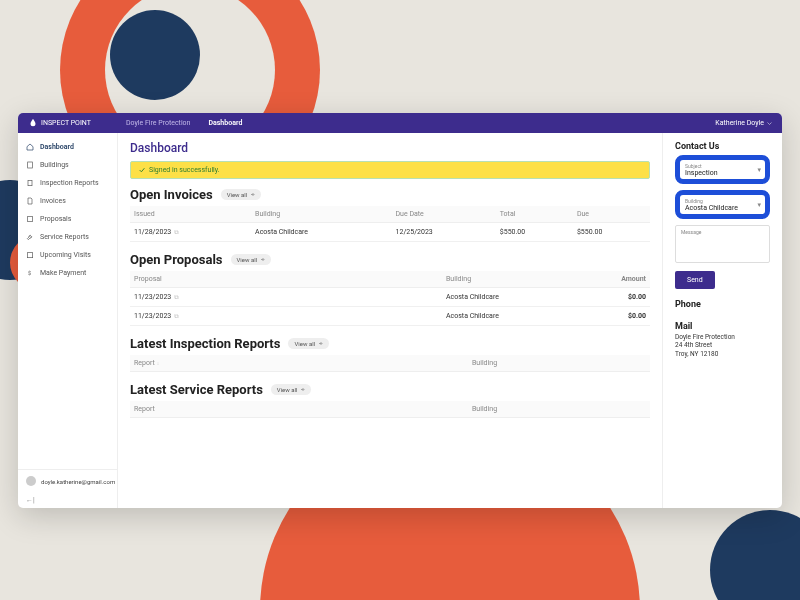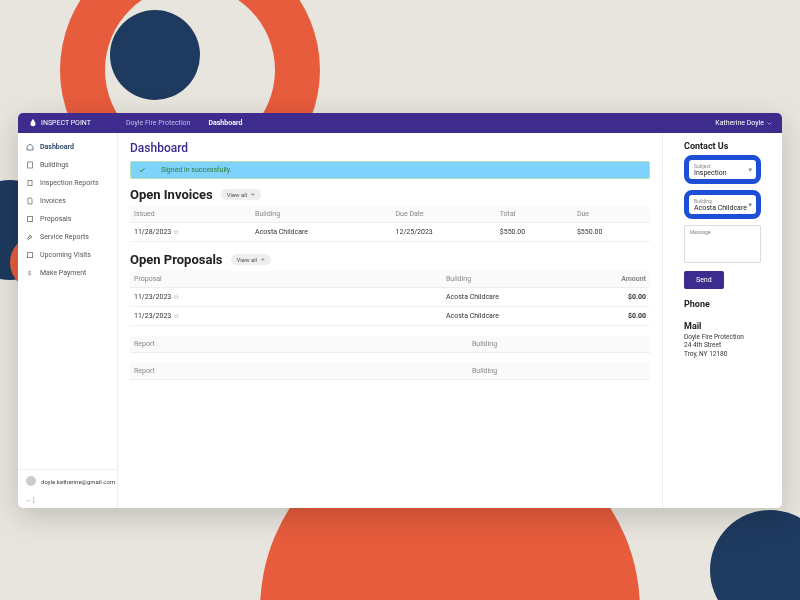--- a/index.html
+++ b/index.html
@@ -32,36 +32,36 @@
 .side-item { display: flex; align-items: center; gap: 6px; padding: 5px 8px; color: #555; cursor: pointer; }
 .side-item.active { color: #1E3A5F; font-weight: 600; }
 .side-item svg { width: 8px; height: 8px; flex-shrink: 0; }
 .side-footer { margin-top: auto; }
 .side-email { display: flex; align-items: center; gap: 5px; padding: 6px 8px; border-top: 1px solid #eee; font-size: 6px; color: #444; }
 .avatar { width: 10px; height: 10px; border-radius: 50%; background: #ccc; flex-shrink: 0; }
 .collapse { padding: 4px 8px; color: #888; font-size: 7px; }
 
 .main { flex: 1; padding: 8px 12px; overflow: hidden; }
 .page-title { color: #3D2C8D; font-size: 12px; font-weight: 500; margin-bottom: 6px; }
-.flash { background: #7dd3fc; border: 1px solid #B6E0B5; color: #2E7D32; font-size: 7px; padding: 4px 8px; border-radius: 2px; margin-bottom: 8px; display: flex; align-items: center; gap: 16px; }
+.flash { background: #fde047; border: 1px solid #B6E0B5; color: #2E7D32; font-size: 7px; padding: 4px 8px; border-radius: 2px; margin-bottom: 8px; display: flex; align-items: center; gap: 4px; }
 .flash svg { width: 6px; height: 6px; }
 
 .section-head { display: flex; align-items: center; gap: 8px; margin-bottom: 4px; }
 .section-title { font-size: 13px; font-weight: 700; color: #222; }
 .viewall { background: #eee; color: #555; font-size: 6px; padding: 2px 6px; border-radius: 8px; display: inline-flex; align-items: center; gap: 3px; cursor: pointer; }
 .viewall svg { width: 5px; height: 5px; }
 
 table { width: 100%; border-collapse: collapse; font-size: 7px; margin-bottom: 10px; }
 th { text-align: left; font-weight: 400; color: #888; padding: 4px 4px; border-bottom: 1px solid #eee; background: #fafafa; }
 td { padding: 5px 4px; border-bottom: 1px solid #f0f0f0; color: #333; }
 .num { text-align: right; font-weight: bold; }
 .ext { color: #bbb; margin-left: 3px; font-size: 6px; }
 .sort { color: #ccc; margin-left: 2px; font-size: 5px; }
 
-.right { width: 120px; border-left: 1px solid #eee; padding: 8px 21px; font-size: 7px; display: flex; flex-direction: column; gap: 10px; }
+.right { width: 120px; border-left: 1px solid #eee; padding: 8px 12px; font-size: 7px; display: flex; flex-direction: column; gap: 10px; }
 .right-title { font-size: 9px; font-weight: 700; color: #222; margin-bottom: 2px; }
 .field { position: relative; border: 5px solid #1d4ed8; border-radius: 8px; padding: 3px 5px 2px; background: #fff; }
 .field-label { font-size: 5px; color: #888; }
 .field-val { font-size: 7px; color: #222; }
 .field-caret { position: absolute; right: 4px; top: 50%; transform: translateY(-50%); color: #888; }
 .textarea { border: 1px solid #ddd; border-radius: 2px; padding: 3px 5px; height: 38px; }
 .textarea .field-label { font-size: 5px; color: #888; }
 .send { background: #3D2C8D; color: #fff; border: none; font-size: 7px; padding: 5px 12px; border-radius: 2px; align-self: flex-start; cursor: pointer; }
 .address { font-size: 6.5px; color: #333; line-height: 1.3; }
 </style>
@@ -219,29 +219,47 @@
             <td class="num">$0.00</td>
           </tr>
           <tr>
             <td><span>11/23/2023</span><span class="ext">⧉</span></td>
             <td>Acosta Childcare</td>
             <td class="num">$0.00</td>
           </tr>
         </tbody>
       </table>
 
+      <div class="section-head">
+        <div class="section-title">Latest Inspection Reports</div>
+        <div class="viewall">
+          <span>View all</span>
+          <svg viewBox="0 0 10 10">
+              <path d="M2 5h5M5 2l3 3-3 3" stroke="#555" fill="none"></path>
+            </svg>
+        </div>
+      </div>
       <table>
         <thead>
             <tr>
           <th style="width:65%"><span>Report</span><span class="sort">↓</span></th>
           <th>Building</th>
         </tr>
           </thead>
       </table>
 
+      <div class="section-head">
+        <div class="section-title">Latest Service Reports</div>
+        <div class="viewall">
+          <span>View all</span>
+          <svg viewBox="0 0 10 10">
+              <path d="M2 5h5M5 2l3 3-3 3" stroke="#555" fill="none"></path>
+            </svg>
+        </div>
+      </div>
       <table>
         <thead>
             <tr>
           <th style="width:65%">Report</th>
           <th>Building</th>
         </tr>
           </thead>
       </table>
     </div>
 

